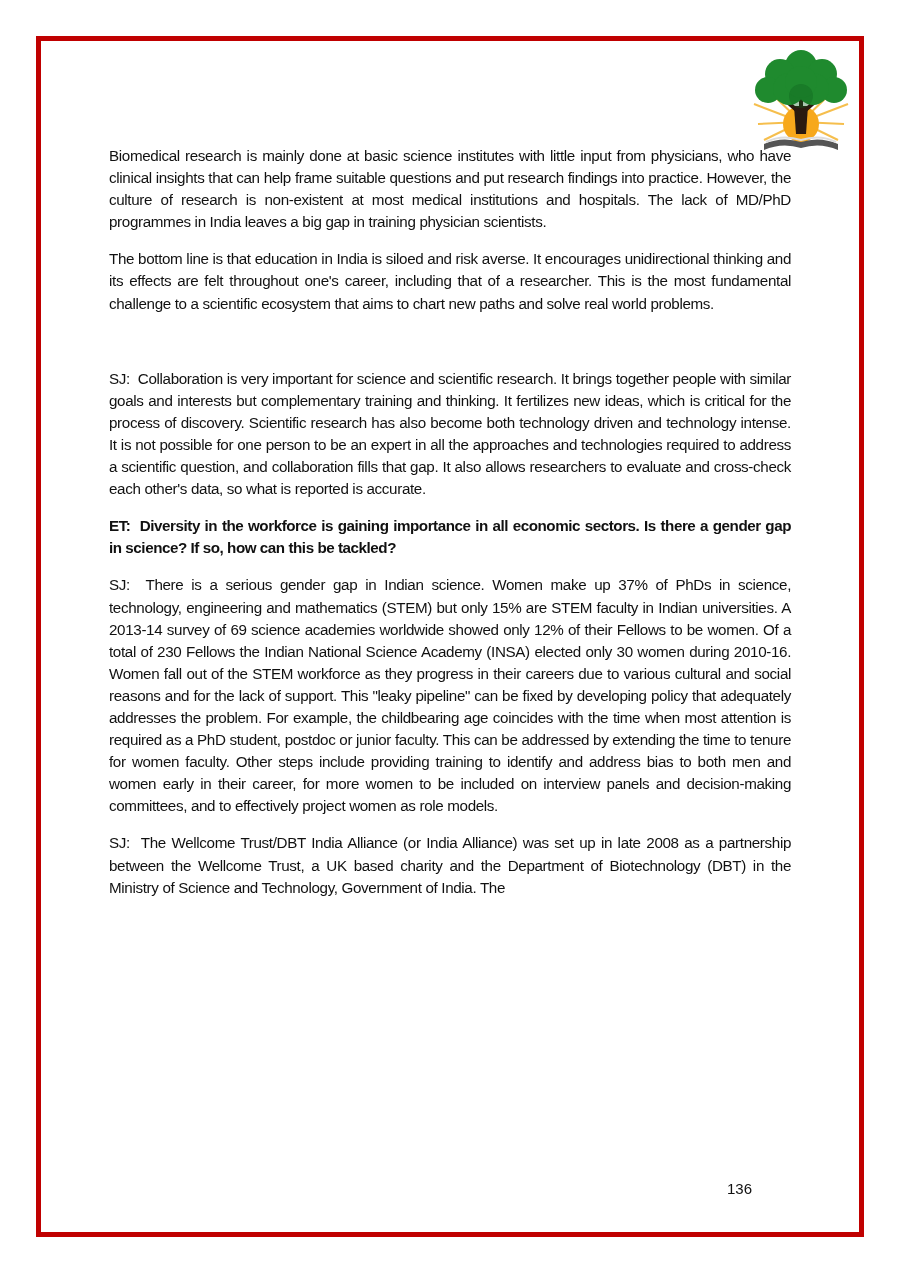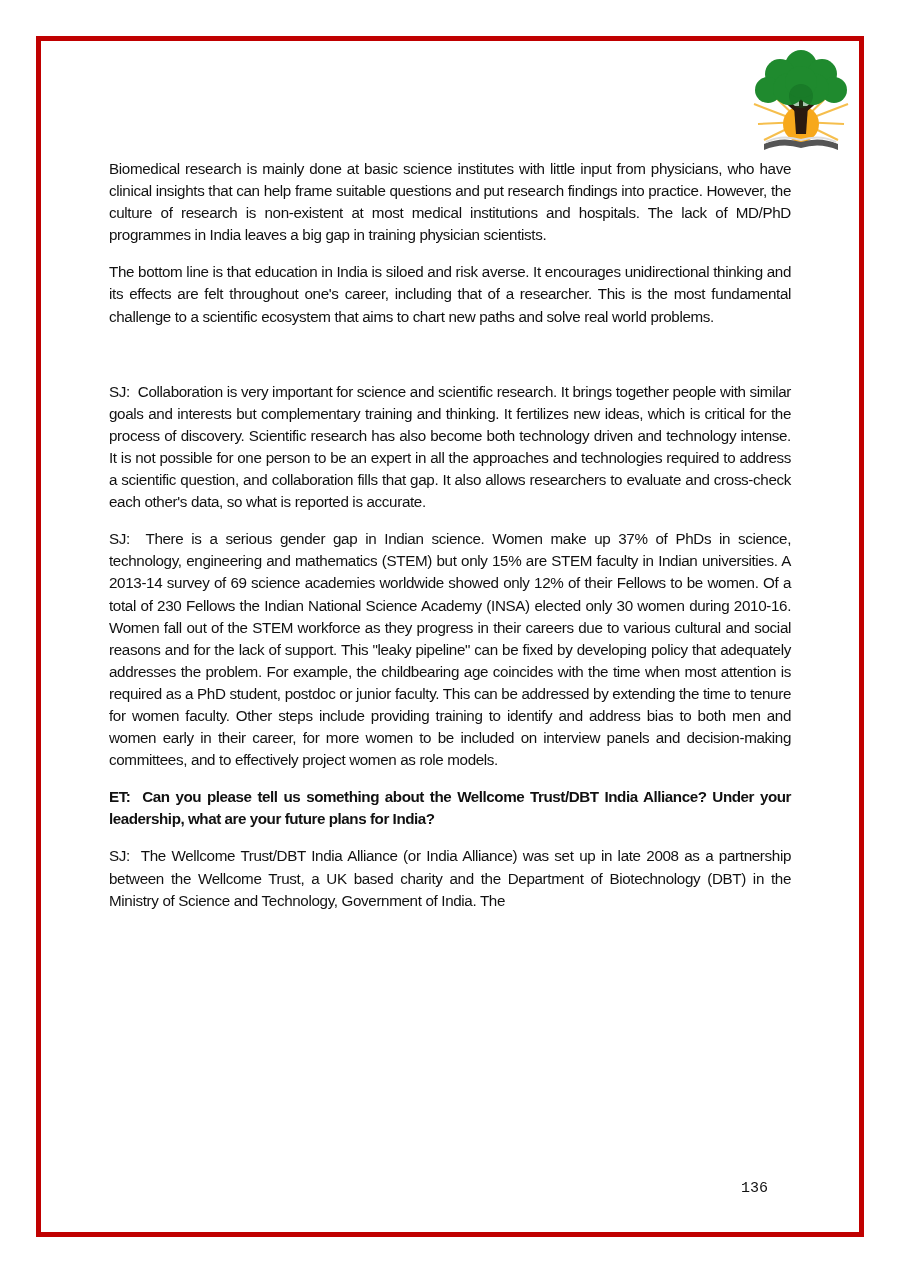--- a/index.html
+++ b/index.html
@@ -3,32 +3,32 @@
 <meta charset="utf-8">
 <style>
   html, body { margin: 0; padding: 0; background: #ffffff; }
   body { width: 900px; height: 1273px; position: relative; overflow: hidden; }
   .frame {
     position: absolute; left: 36px; top: 36px; width: 818px; height: 1191px;
     border: 5px solid #c00000;
   }
   .logo { position: absolute; left: 744px; top: 44px; width: 114px; height: 112px; }
   .content {
-    position: absolute; left: 109px; top: 158px; width: 682px;
+    position: absolute; left: 109px; top: 145px; width: 682px;
     font-family: "Liberation Sans", sans-serif;
     font-size: 15.2px; line-height: 22.1px; color: #111;
     text-align: justify; letter-spacing: -0.35px;
   }
   .content p { margin: 0 0 15px 0; }
   .q { font-weight: bold; letter-spacing: -0.45px; }
   .spacer { height: 38px; }
   .lbl { font-weight: normal; }
   .page-num {
-    position: absolute; left: 736px; top: 1180px; width: 32px; text-align: right;
-    font-family: Liberation Mono, monospace; font-size: 15px; color: #111;
+    position: absolute; left: 720px; top: 1180px; width: 32px; text-align: right;
+    font-family: Liberation Sans, sans-serif; font-size: 15px; color: #111;
   }
 </style>
 </head>
 <body>
 
 <div class="frame"></div>
 
 <div class="logo">
   <svg width="114" height="112" viewBox="0 0 114 112">
 
@@ -66,19 +66,19 @@
   </svg>
 </div>
 
 <div class="content">
   <p>Biomedical research is mainly done at basic science institutes with little input from physicians, who have clinical insights that can help frame suitable questions and put research findings into practice. However, the culture of research is non-existent at most medical institutions and hospitals. The lack of MD/PhD programmes in India leaves a big gap in training physician scientists.</p>
   <p>The bottom line is that education in India is siloed and risk averse. It encourages unidirectional thinking and its effects are felt throughout one's career, including that of a researcher. This is the most fundamental challenge to a scientific ecosystem that aims to chart new paths and solve real world problems.</p>
   <div class="spacer"></div>
 
   <p><span class="lbl">SJ:</span>&nbsp; <span>Collaboration is very important for science and scientific research. It brings together people with similar goals and interests but complementary training and thinking. It fertilizes new ideas, which is critical for the process of discovery. Scientific research has also become both technology driven and technology intense. It is not possible for one person to be an expert in all the approaches and technologies required to address a scientific question, and collaboration fills that gap. It also allows researchers to evaluate and cross-check each other's data, so what is reported is accurate.</span></p>
 
+  <p class="q"><span>ET:</span>&nbsp; <span>Diversity in the workforce is gaining importance in all economic sectors. Is there a gender gap in science? If so, how can this be tackled?</span></p>
   <p><span class="lbl">SJ:</span>&nbsp; <span>There is a serious gender gap in Indian science. Women make up 37% of PhDs in science, technology, engineering and mathematics (STEM) but only 15% are STEM faculty in Indian universities. A 2013-14 survey of 69 science academies worldwide showed only 12% of their Fellows to be women. Of a total of 230 Fellows the Indian National Science Academy (INSA) elected only 30 women during 2010-16. Women fall out of the STEM workforce as they progress in their careers due to various cultural and social reasons and for the lack of support. This "leaky pipeline" can be fixed by developing policy that adequately addresses the problem. For example, the childbearing age coincides with the time when most attention is required as a PhD student, postdoc or junior faculty. This can be addressed by extending the time to tenure for women faculty. Other steps include providing training to identify and address bias to both men and women early in their career, for more women to be included on interview panels and decision-making committees, and to effectively project women as role models.</span></p>
 
-  <p class="q"><span>ET:</span>&nbsp; <span>Can you please tell us something about the Wellcome Trust/DBT India Alliance? Under your leadership, what are your future plans for India?</span></p>
   <p><span class="lbl">SJ:</span>&nbsp; <span>The Wellcome Trust/DBT India Alliance (or India Alliance) was set up in late 2008 as a partnership between the Wellcome Trust, a UK based charity and the Department of Biotechnology (DBT) in the Ministry of Science and Technology, Government of India. The</span></p>
 </div>
 
 <div class="page-num">136</div>
 
 </body></html>

